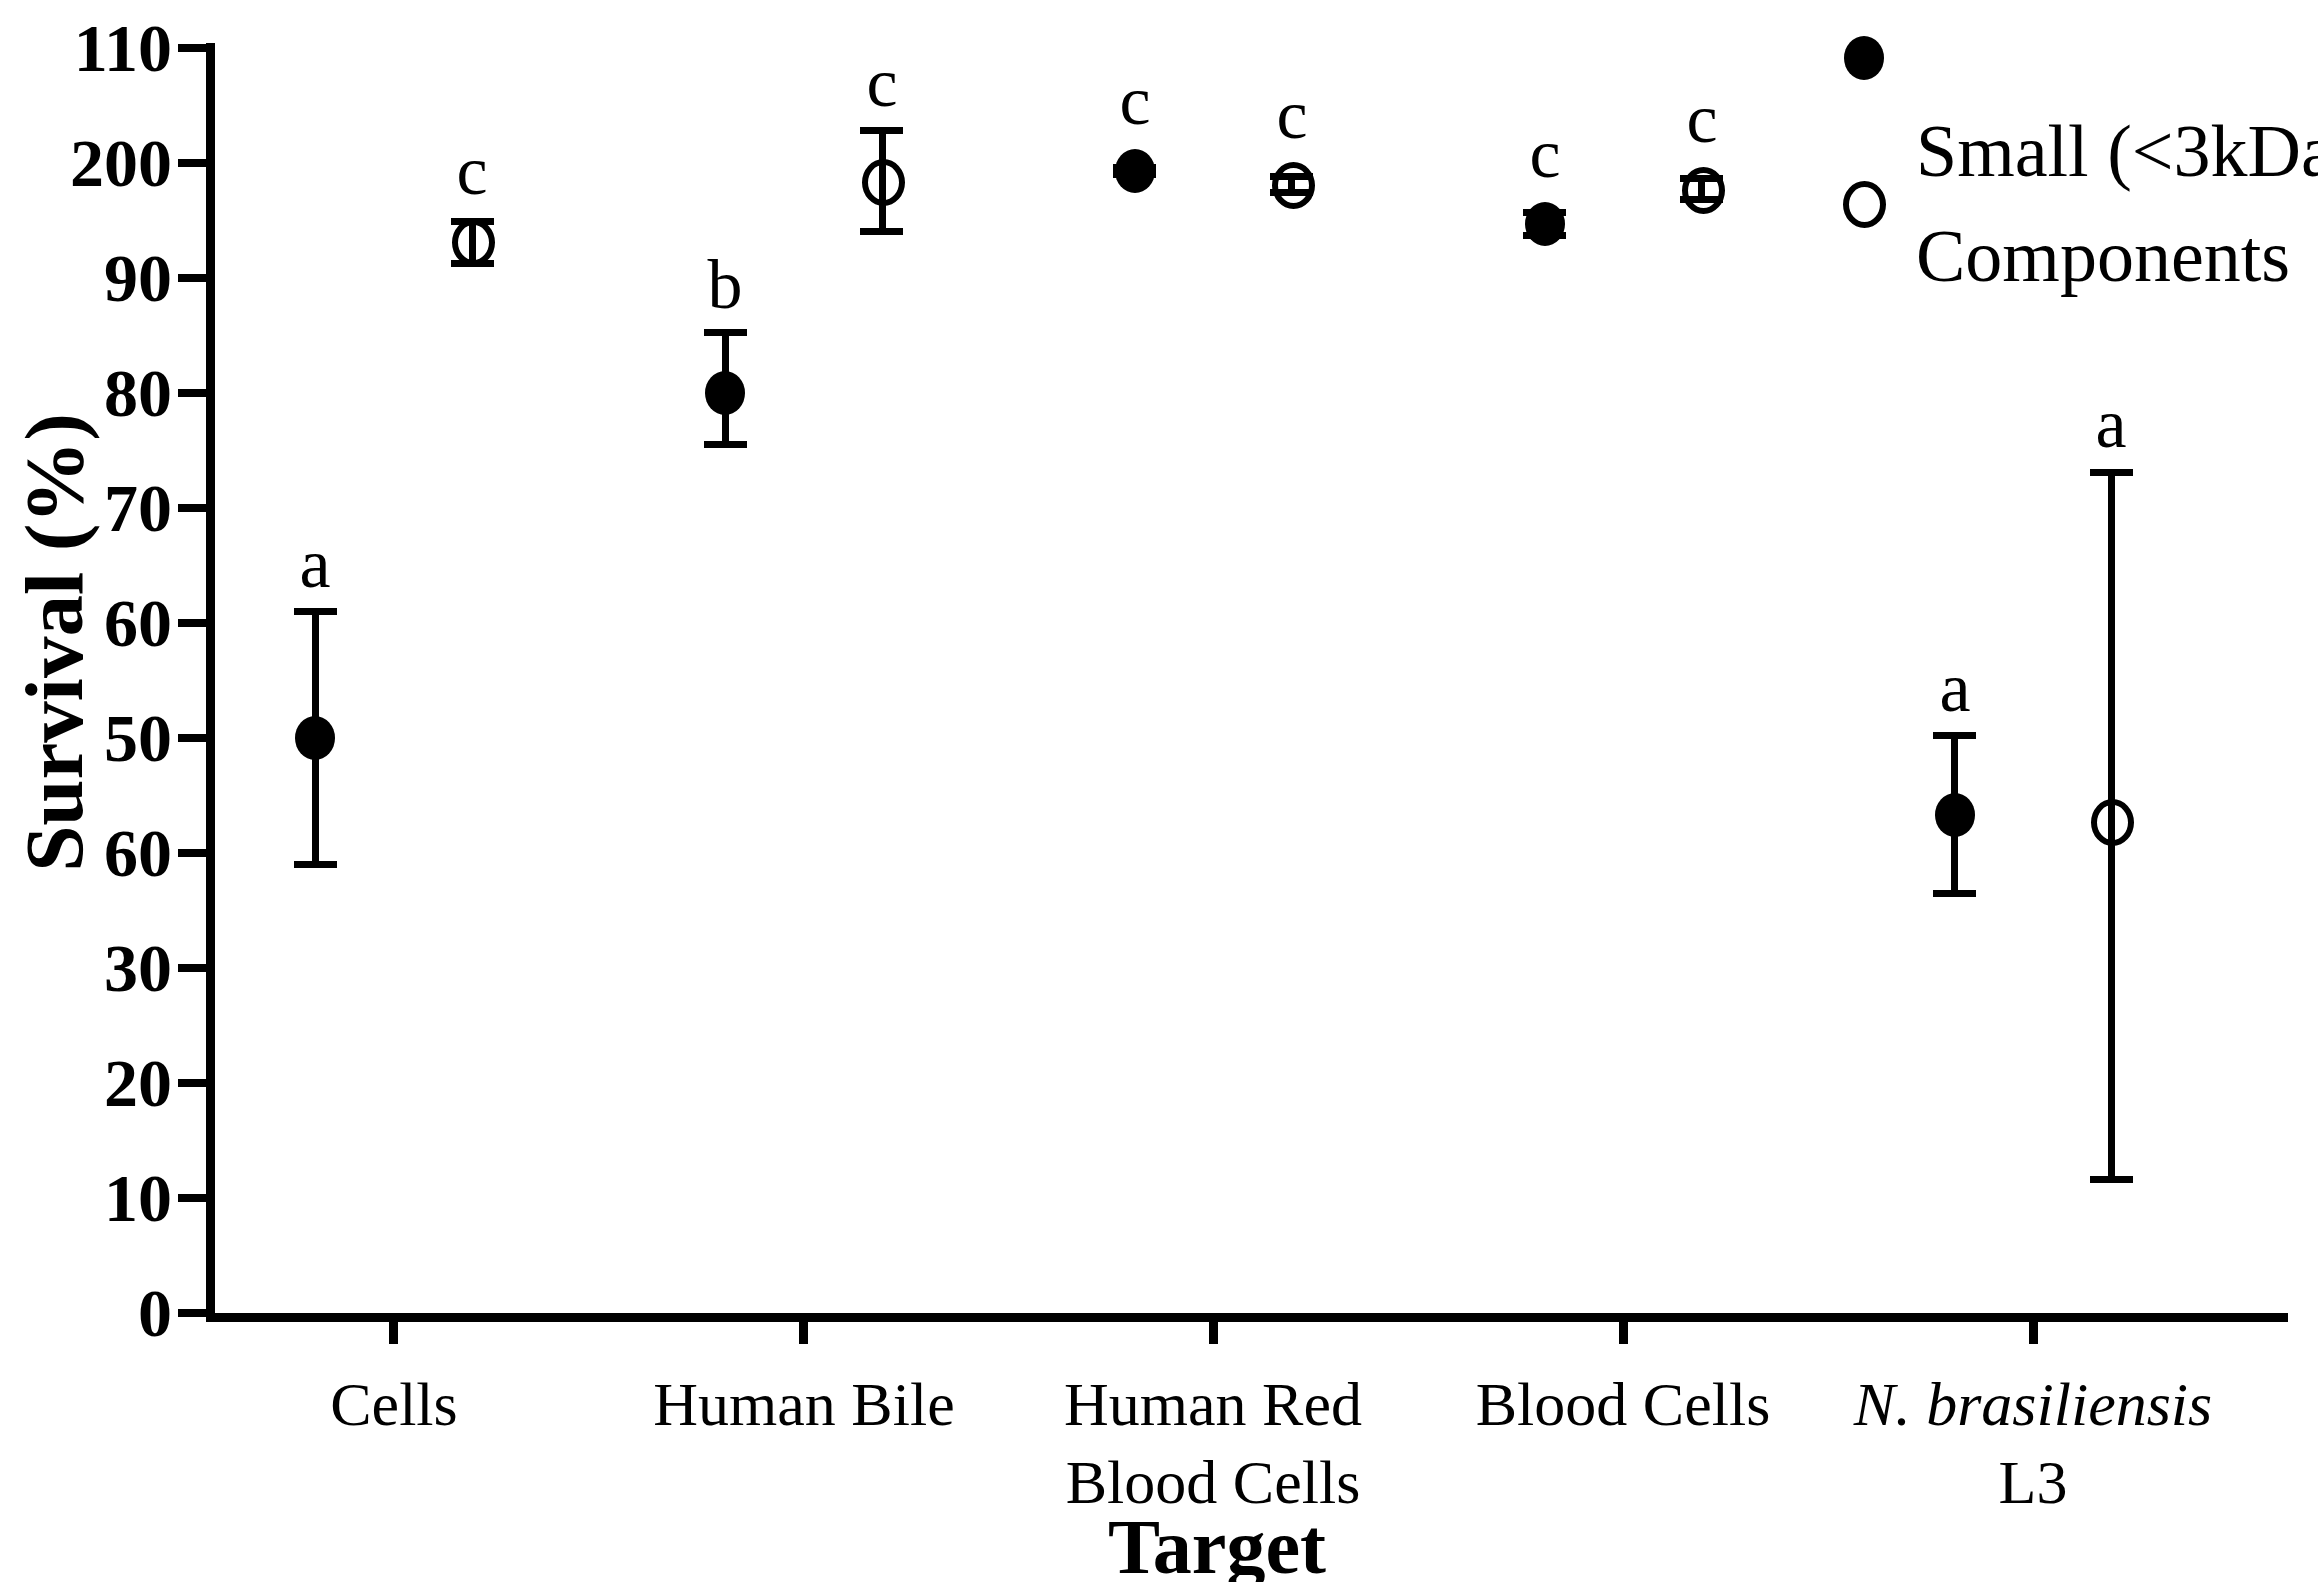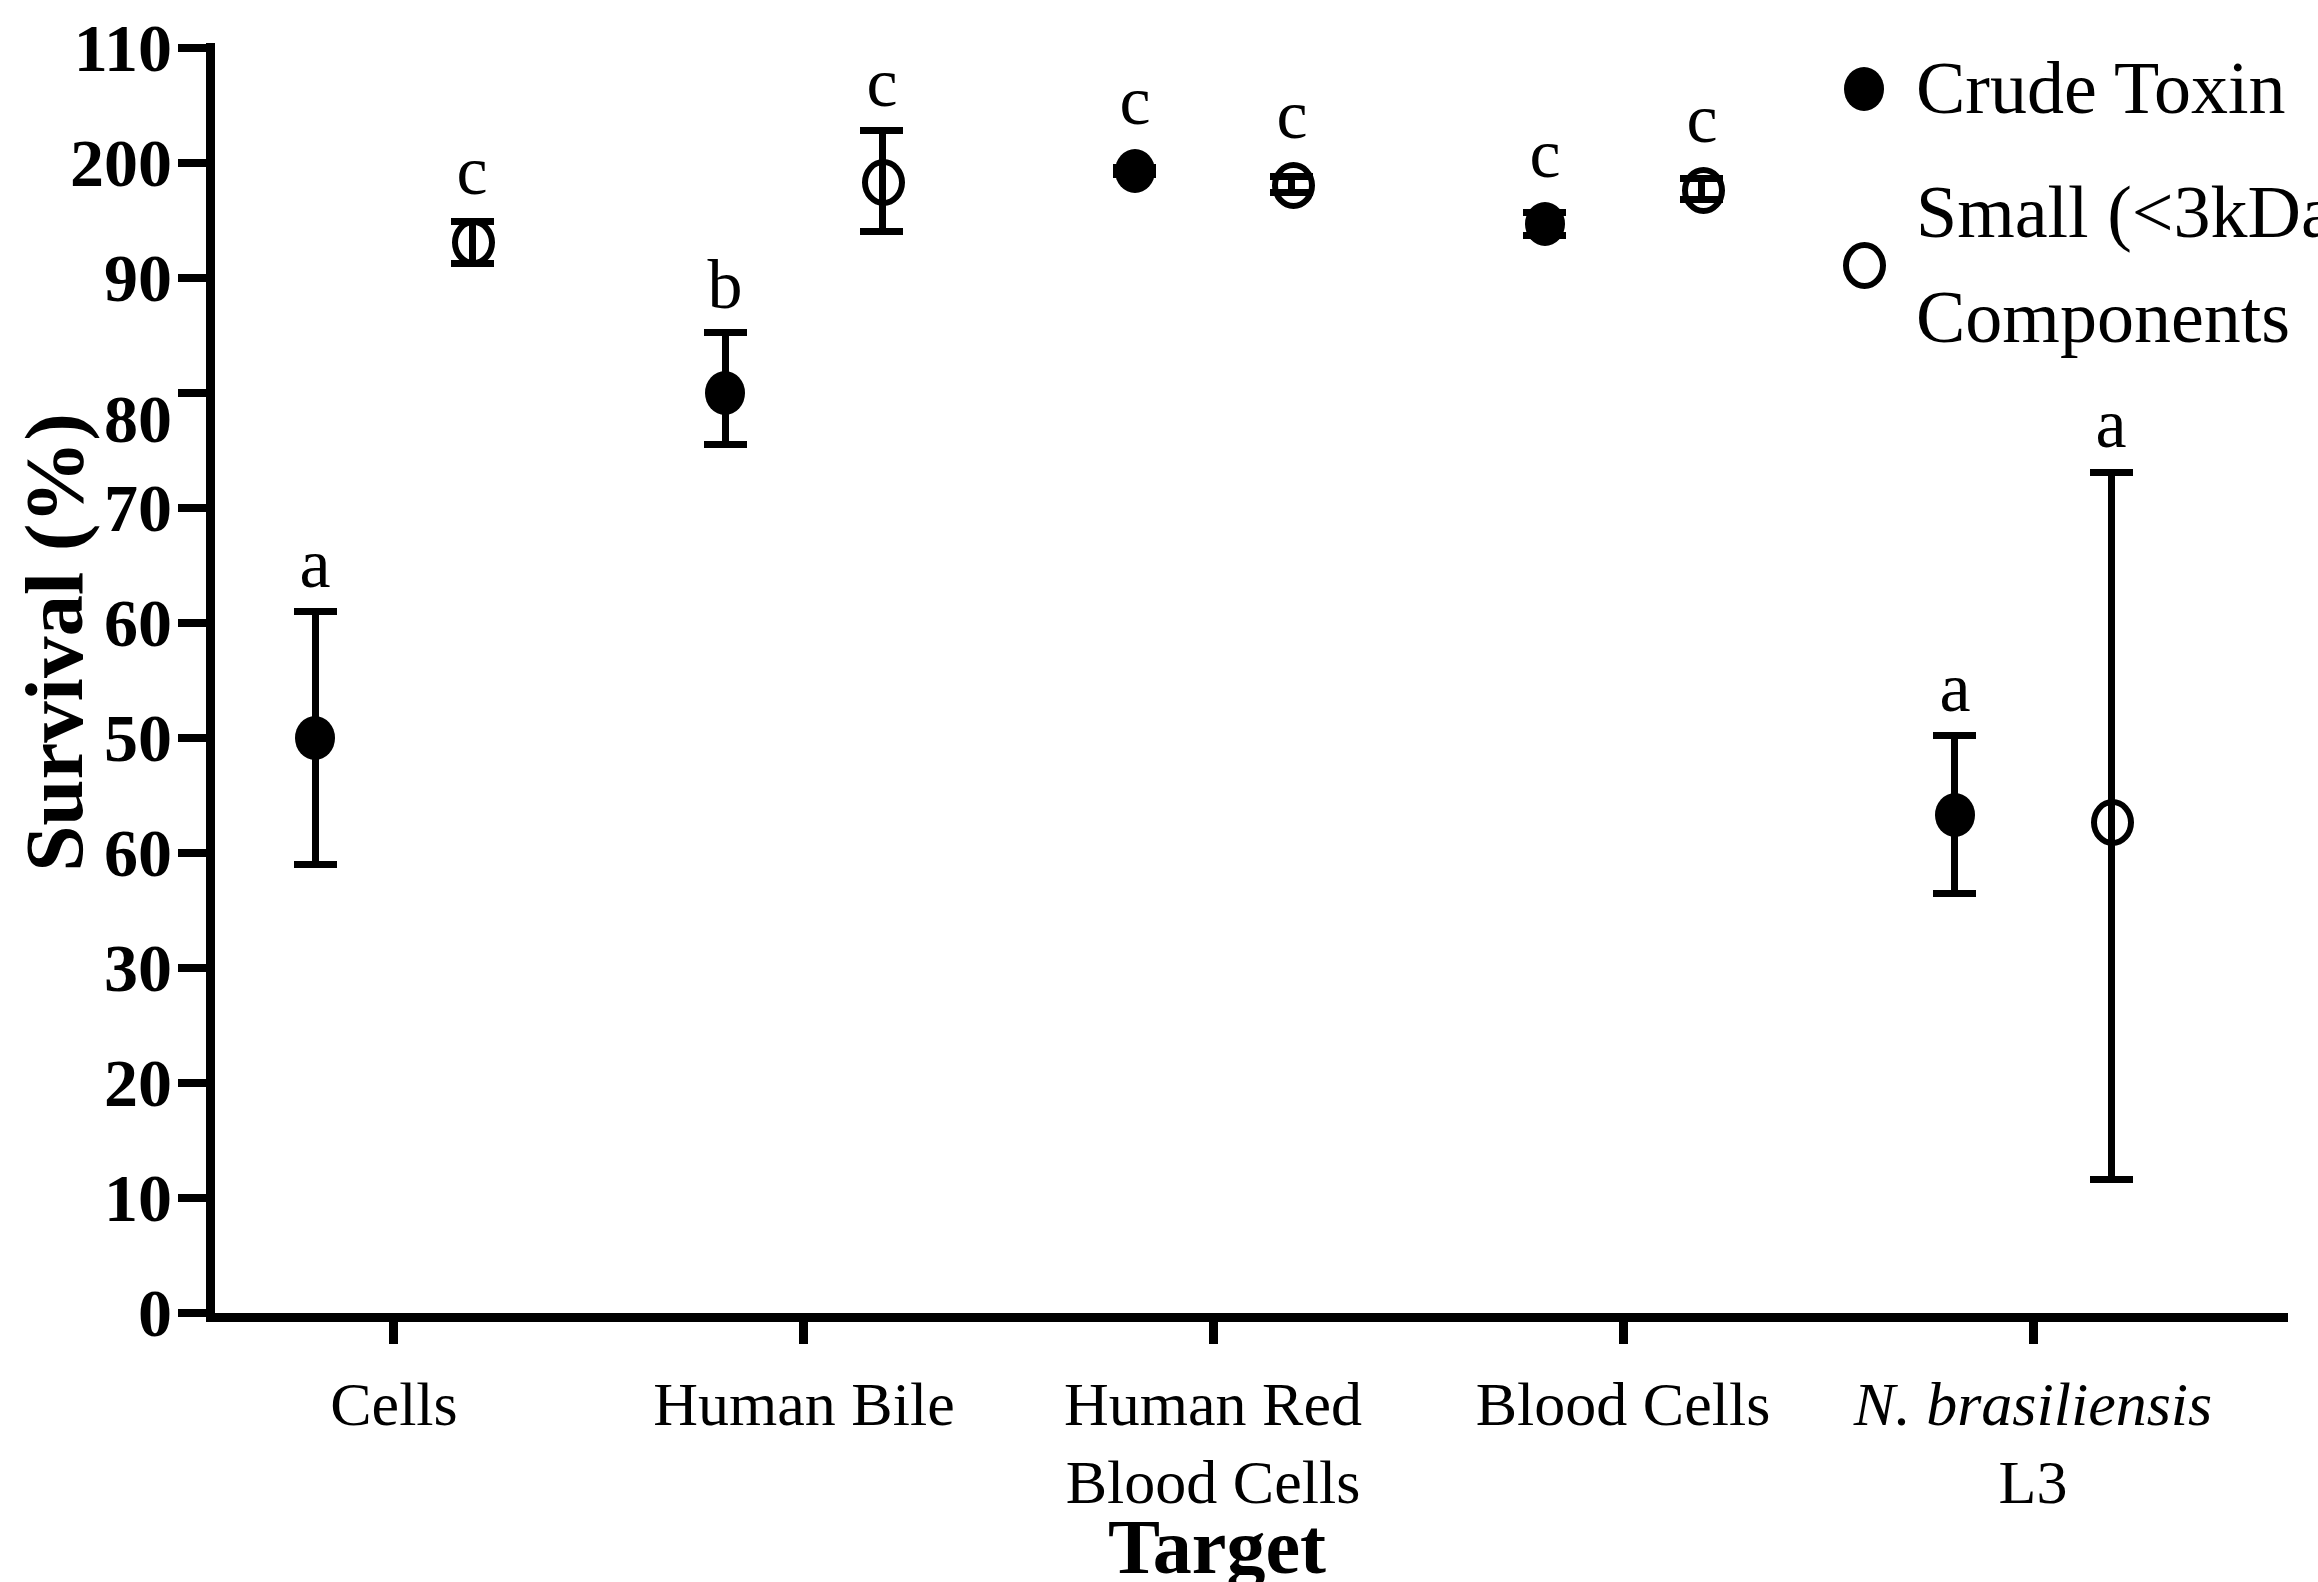--- a/index.html
+++ b/index.html
@@ -71,21 +71,21 @@
       <div class="abs ytick-label" style="left: 0px; top: 934px; width: 172px;">30</div>
       <div class="abs tick" style="left: 178px; top: 849px; width: 28px; height: 8.1px;"></div>
       <div class="abs ytick-label" style="left: 0px; top: 819px; width: 172px;">60</div>
       <div class="abs tick" style="left: 178px; top: 734px; width: 28px; height: 8.1px;"></div>
       <div class="abs ytick-label" style="left: 0px; top: 704px; width: 172px;">50</div>
       <div class="abs tick" style="left: 178px; top: 619px; width: 28px; height: 8.1px;"></div>
       <div class="abs ytick-label" style="left: 0px; top: 589px; width: 172px;">60</div>
       <div class="abs tick" style="left: 178px; top: 504px; width: 28px; height: 8.1px;"></div>
       <div class="abs ytick-label" style="left: 0px; top: 474px; width: 172px;">70</div>
       <div class="abs tick" style="left: 178px; top: 389px; width: 28px; height: 8.1px;"></div>
-      <div class="abs ytick-label" style="left: 0px; top: 359px; width: 172px; margin-top: 26px;">80</div>
+      <div class="abs ytick-label" style="left: 0px; top: 359px; width: 172px;">80</div>
       <div class="abs tick" style="left: 178px; top: 274px; width: 28px; height: 8.1px;"></div>
       <div class="abs ytick-label" style="left: 0px; top: 244px; width: 172px;">90</div>
       <div class="abs tick" style="left: 178px; top: 159px; width: 28px; height: 8.1px;"></div>
       <div class="abs ytick-label" style="left: 0px; top: 129px; width: 172px;">200</div>
       <div class="abs tick" style="left: 178px; top: 44px; width: 28px; height: 8.1px;"></div>
       <div class="abs ytick-label" style="left: 0px; top: 13.7px; width: 172px;">110</div>
       <div class="abs tick" style="left: 389px; top: 1322px; width: 9px; height: 22px;"></div>
       <div class="abs cat-label" style="left: 98px; top: 1365px; width: 592px;">
         <div>Cells</div>
       </div>
@@ -159,21 +159,20 @@
       <div class="abs sig-letter" style="left: 2037px; top: 389px; width: 148px;">a</div>
     </div>
 
   <div class="abs x-axis-title" style="left:884px;top:1508px;width:666px;">Target</div>
 
   <div class="abs legend" style="left:1833px;top:36px;">
     <div class="legend-row">
       <div class="legend-marker-col">
         <div class="marker-filled"></div>
       </div>
-      <div class="legend-text">Crude Toxin</div>
     </div>
     <div class="legend-row">
       <div class="legend-marker-col">
         <div class="marker-open"></div>
       </div>
       <div class="legend-text">
         <div>Small (&lt;3kDa)</div>
         <div>Components</div>
       </div>
     </div>

